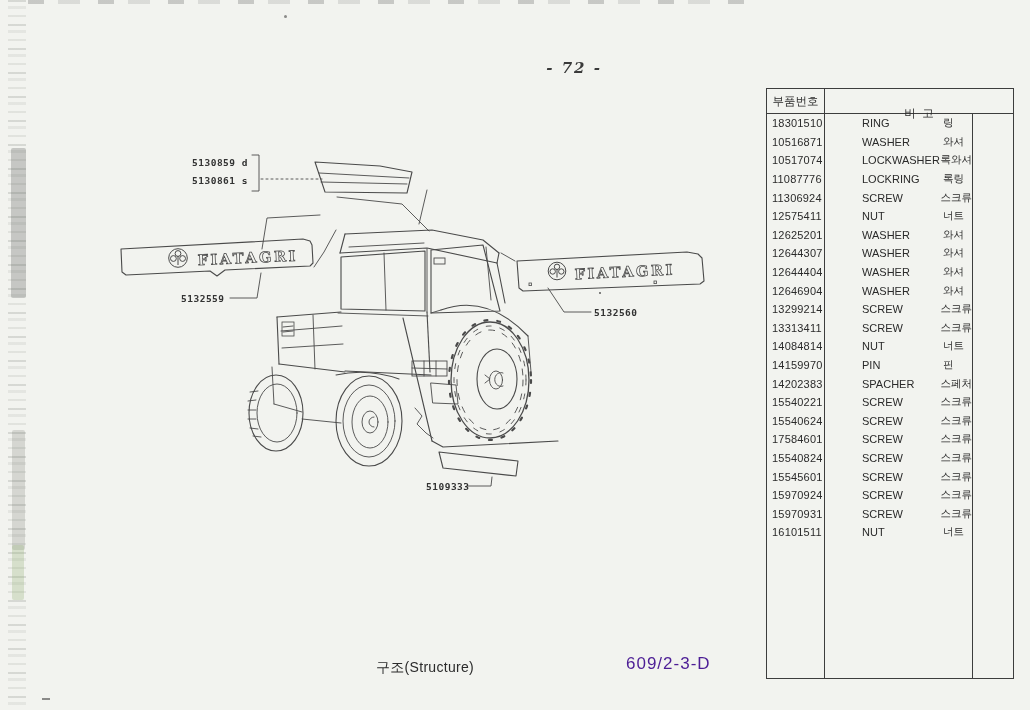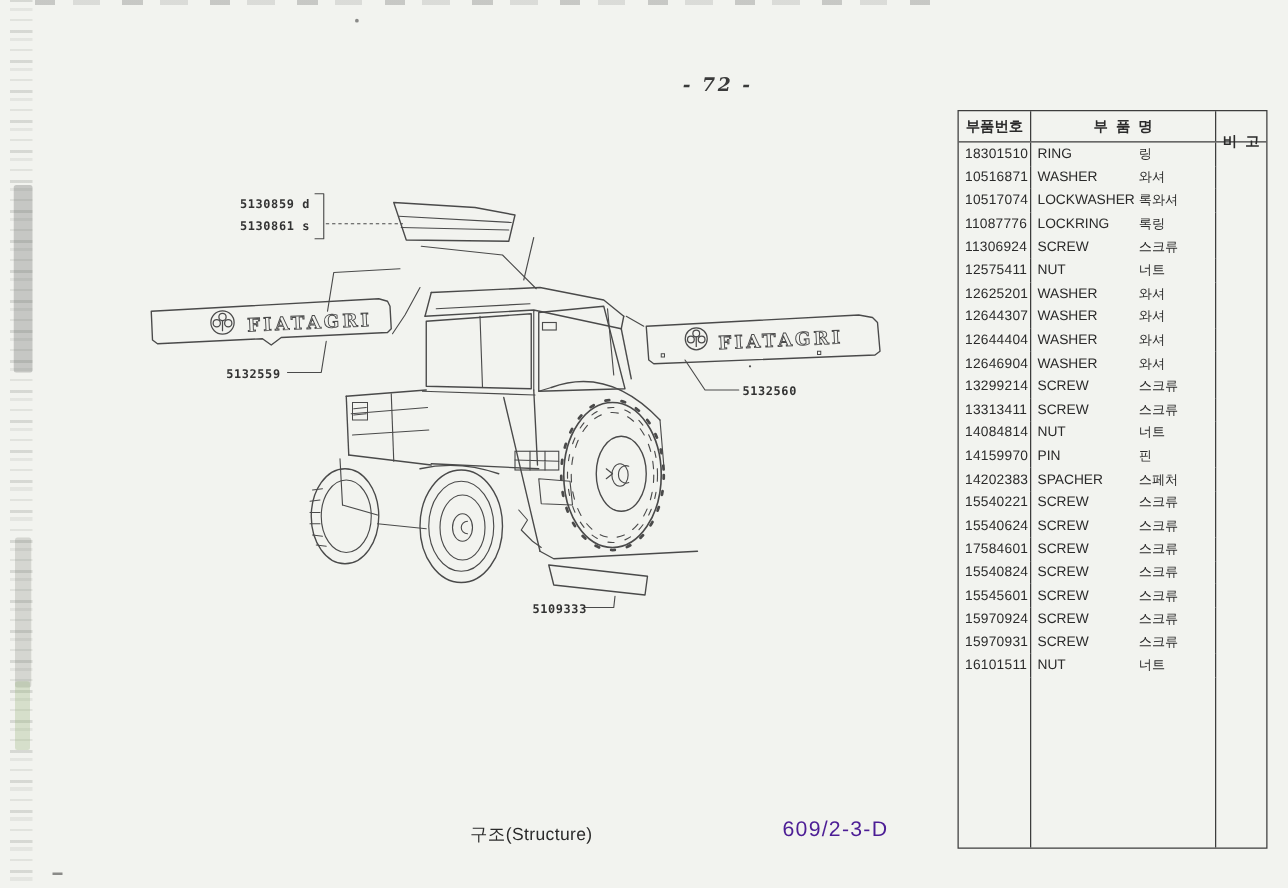--- a/index.html
+++ b/index.html
@@ -39,29 +39,29 @@
     position:absolute;left:626px;top:654px;
     font-size:17px;color:#4c1d95;letter-spacing:1px;
   }
   
   .ptable{
     position:absolute;left:766px;top:88px;width:248px;height:591px;
     border:1.6px solid #3d3d3d;display:flex;flex-direction:column;
     color:#2a2a2a;box-sizing:border-box;
   }
   .prow{display:flex;flex:0 0 18.6px;align-items:center;min-height:0;}
-  .phead{flex:0 0 24px;border-bottom:1.4px solid #3d3d3d;font-size:11.5px;font-weight:bold;}
+  .phead{flex:0 0 24px;border-bottom:1.4px solid #3d3d3d;font-size:11.5px;font-weight:normal;}
   .cell{height:100%;display:flex;align-items:center;box-sizing:border-box;white-space:pre;overflow:hidden;}
   .c1{width:58px;border-right:1.3px solid #3d3d3d;}
   .c2{width:148px;border-right:1.3px solid #3d3d3d;}
   .c3{flex:1;margin-top:24px;}
   .phead .cell{justify-content:center;}
   .pbody-row .c1{padding-left:5px;font-size:11px;letter-spacing:.2px;}
   .pbody-row .c2{padding-left:5px;font-size:11px;}
-  .pbody-row .nm{display:inline-block;width:81px;}
+  .pbody-row .nm{display:inline-block;width:81px;margin-left:32px;}
   .pbody-row .kr{font-size:10.5px;}
   .pfill{flex:1 1 auto;display:flex;}
   
   svg{position:absolute;left:0;top:0;}
   .ln{fill:none;stroke:#4a4a4a;stroke-width:1.1;stroke-linecap:round;stroke-linejoin:round;}
   .thin{stroke-width:.9;}
   .plabel{font-family:"DejaVu Sans Mono",monospace;font-size:9.5px;font-weight:700;
           fill:#333;letter-spacing:.5px;}
   .badge-text{font-family:"DejaVu Serif",serif;font-size:14.5px;font-weight:700;
           letter-spacing:2.5px;fill:#f2f3ef;stroke:#4a4a4a;stroke-width:.75;}
@@ -208,21 +208,20 @@
   <g>
     <path class="ln" d="M439,452 L518,461 L516,476 L443,468 Z"></path>
     <path class="ln thin" d="M467,486 H491 L492,477"></path>
     <text class="plabel" x="426" y="490">5109333</text>
   </g>
 </svg>
 
 <div class="ptable">
   <div class="prow phead">
     <div class="cell c1">부품번호</div>
-    <div class="cell c2">부  품  명</div>
     <div class="cell c3">비  고</div>
   </div>
   <div style="display:contents">
     
   
       <div class="prow pbody-row">
         <div class="cell c1">18301510</div>
         <div class="cell c2"><span class="nm">RING</span><span class="kr">링</span></div>
         <div class="cell c3"></div>
       </div>

